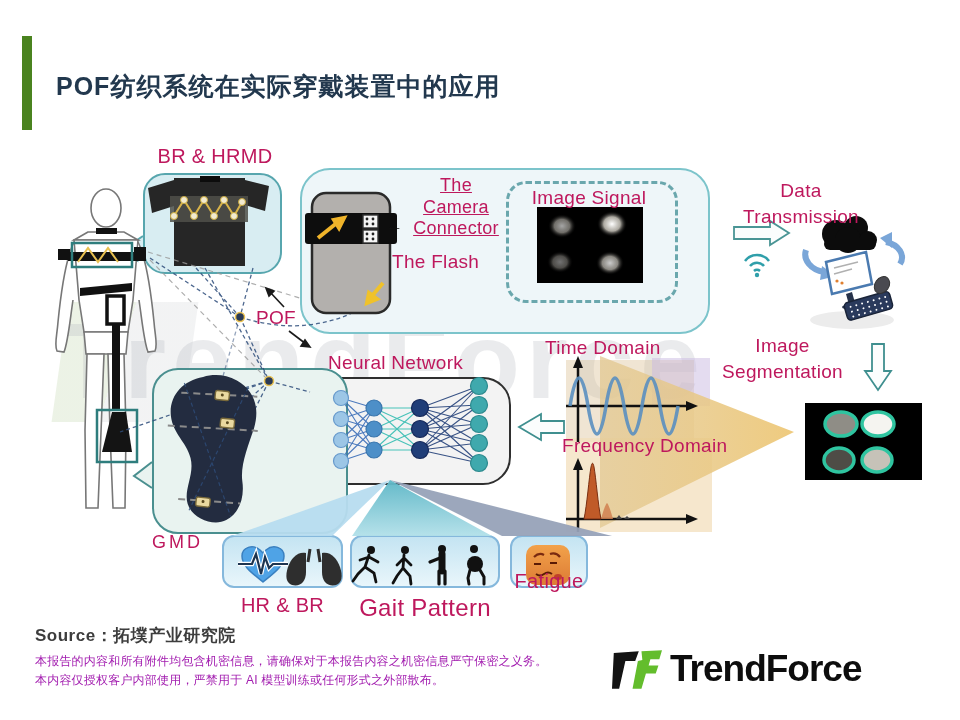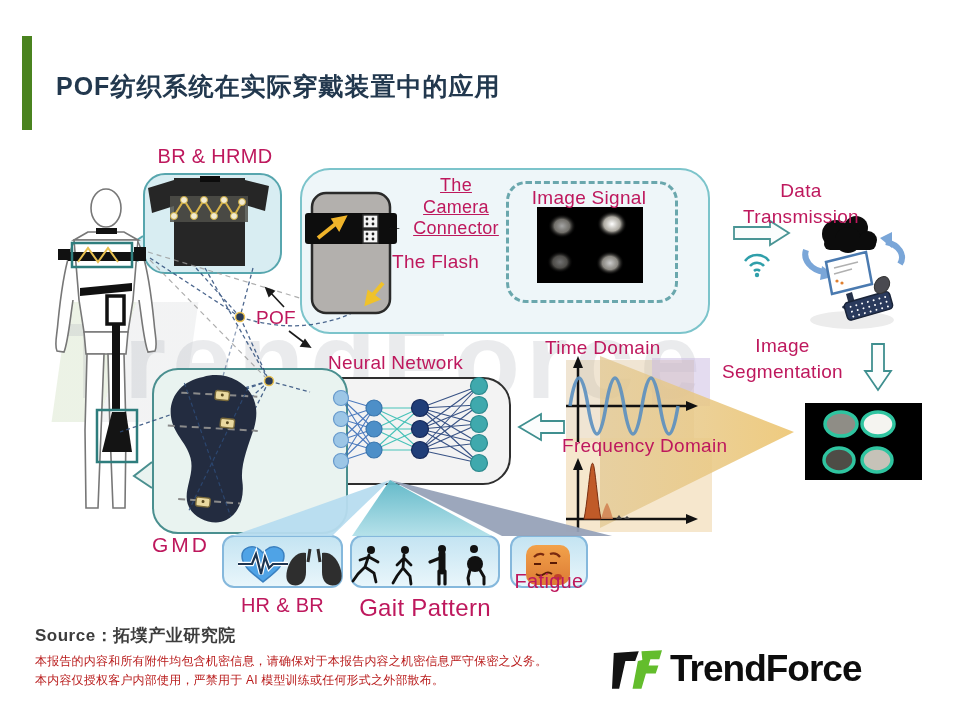--- a/index.html
+++ b/index.html
@@ -21,21 +21,21 @@
   .dlabel{color:#be185d;font-size:19px;line-height:1.3;letter-spacing:.3px;}
   .center{text-align:center;}
   .br-box{left:143px;top:173px;width:135px;height:97px;background:#d8edf2;border:2px solid #57a6ae;border-radius:22px;}
   .camera-box{left:300px;top:168px;width:406px;height:162px;background:#eef6f9;border:2px solid #7cc4cb;border-radius:30px;}
   .signal-box{left:506px;top:181px;width:166px;height:116px;background:transparent;border:3px dashed #6aa7ad;border-radius:20px;}
   .nn-box{left:310px;top:377px;width:197px;height:104px;background:#f3f3f3;border:2.5px solid #2f2f2f;border-radius:28px;}
   .gmd-box{left:152px;top:368px;width:192px;height:162px;background:#e9f3f0;border:2px solid #4a8f8f;border-radius:26px;}
   .out-box{position:absolute;top:535px;height:53px;border:2px solid #85b8dc;border-radius:12px;box-sizing:border-box;
     background:linear-gradient(180deg,#c4e4f2,#e9f6fb);}
   .footer-src{left:35px;top:624px;font-size:17px;font-weight:bold;color:#3d3d3d;letter-spacing:.5px;}
-  .disc{left:35px;font-size:12px;color:#b91c1c;letter-spacing:.2px;}
+  .disc{left:35px;font-size:12px;color:#a21caf;letter-spacing:.2px;}
   .logo{left:612px;top:645px;display:flex;align-items:center;gap:8px;}
   .logo-text{font-size:37px;font-weight:bold;color:#0d0d0d;letter-spacing:-1px;}
 </style>
 </head>
 <body>
 
 <div id="slide">
 
   <div class="abs z0 wm-green"></div>
   <div class="abs z0 watermark">TrendForce</div>
@@ -432,21 +432,21 @@
 
   <div class="abs z3 dlabel center" style="left:726px;top:170px;width:150px;line-height:1.35;margin-top:8px;">Data Transmission</div>
 
   <div class="abs z3 dlabel" style="left:545px;top:336px;">Time Domain</div>
   <div class="abs z3 dlabel" style="left:562px;top:434px;">Frequency Domain</div>
 
   <div class="abs z3 dlabel center" style="left:700px;top:333px;width:165px;line-height:1.35;">Image Segmentation</div>
 
   <div class="abs z3 dlabel" style="left:328px;top:351px;">Neural Network</div>
 
-  <div class="abs z3 dlabel" style="left:152px;top:531px;font-size:21px;letter-spacing:3px;">GMD</div>
+  <div class="abs z3 dlabel" style="left:152px;top:531px;font-size:18px;letter-spacing:3px;">GMD</div>
 
   <div class="abs z3 dlabel center" style="left:222px;top:592px;width:121px;font-size:20px;">HR &amp; BR</div>
   <div class="abs z3 dlabel center" style="left:345px;top:592px;width:160px;font-size:24px;">Gait Pattern</div>
   <div class="abs z3 dlabel center" style="left:502px;top:568px;width:94px;font-size:20px;">Fatigue</div>
 
   <div class="abs z3 footer-src">Source：拓墣产业研究院</div>
   <div class="abs z3 disc" style="top:653px;">本报告的内容和所有附件均包含机密信息，请确保对于本报告内容之机密信息严守保密之义务。</div>
   <div class="abs z3 disc" style="top:672px;">本内容仅授权客户内部使用，严禁用于 AI 模型训练或任何形式之外部散布。</div>
 
   <div class="abs z3 logo">

